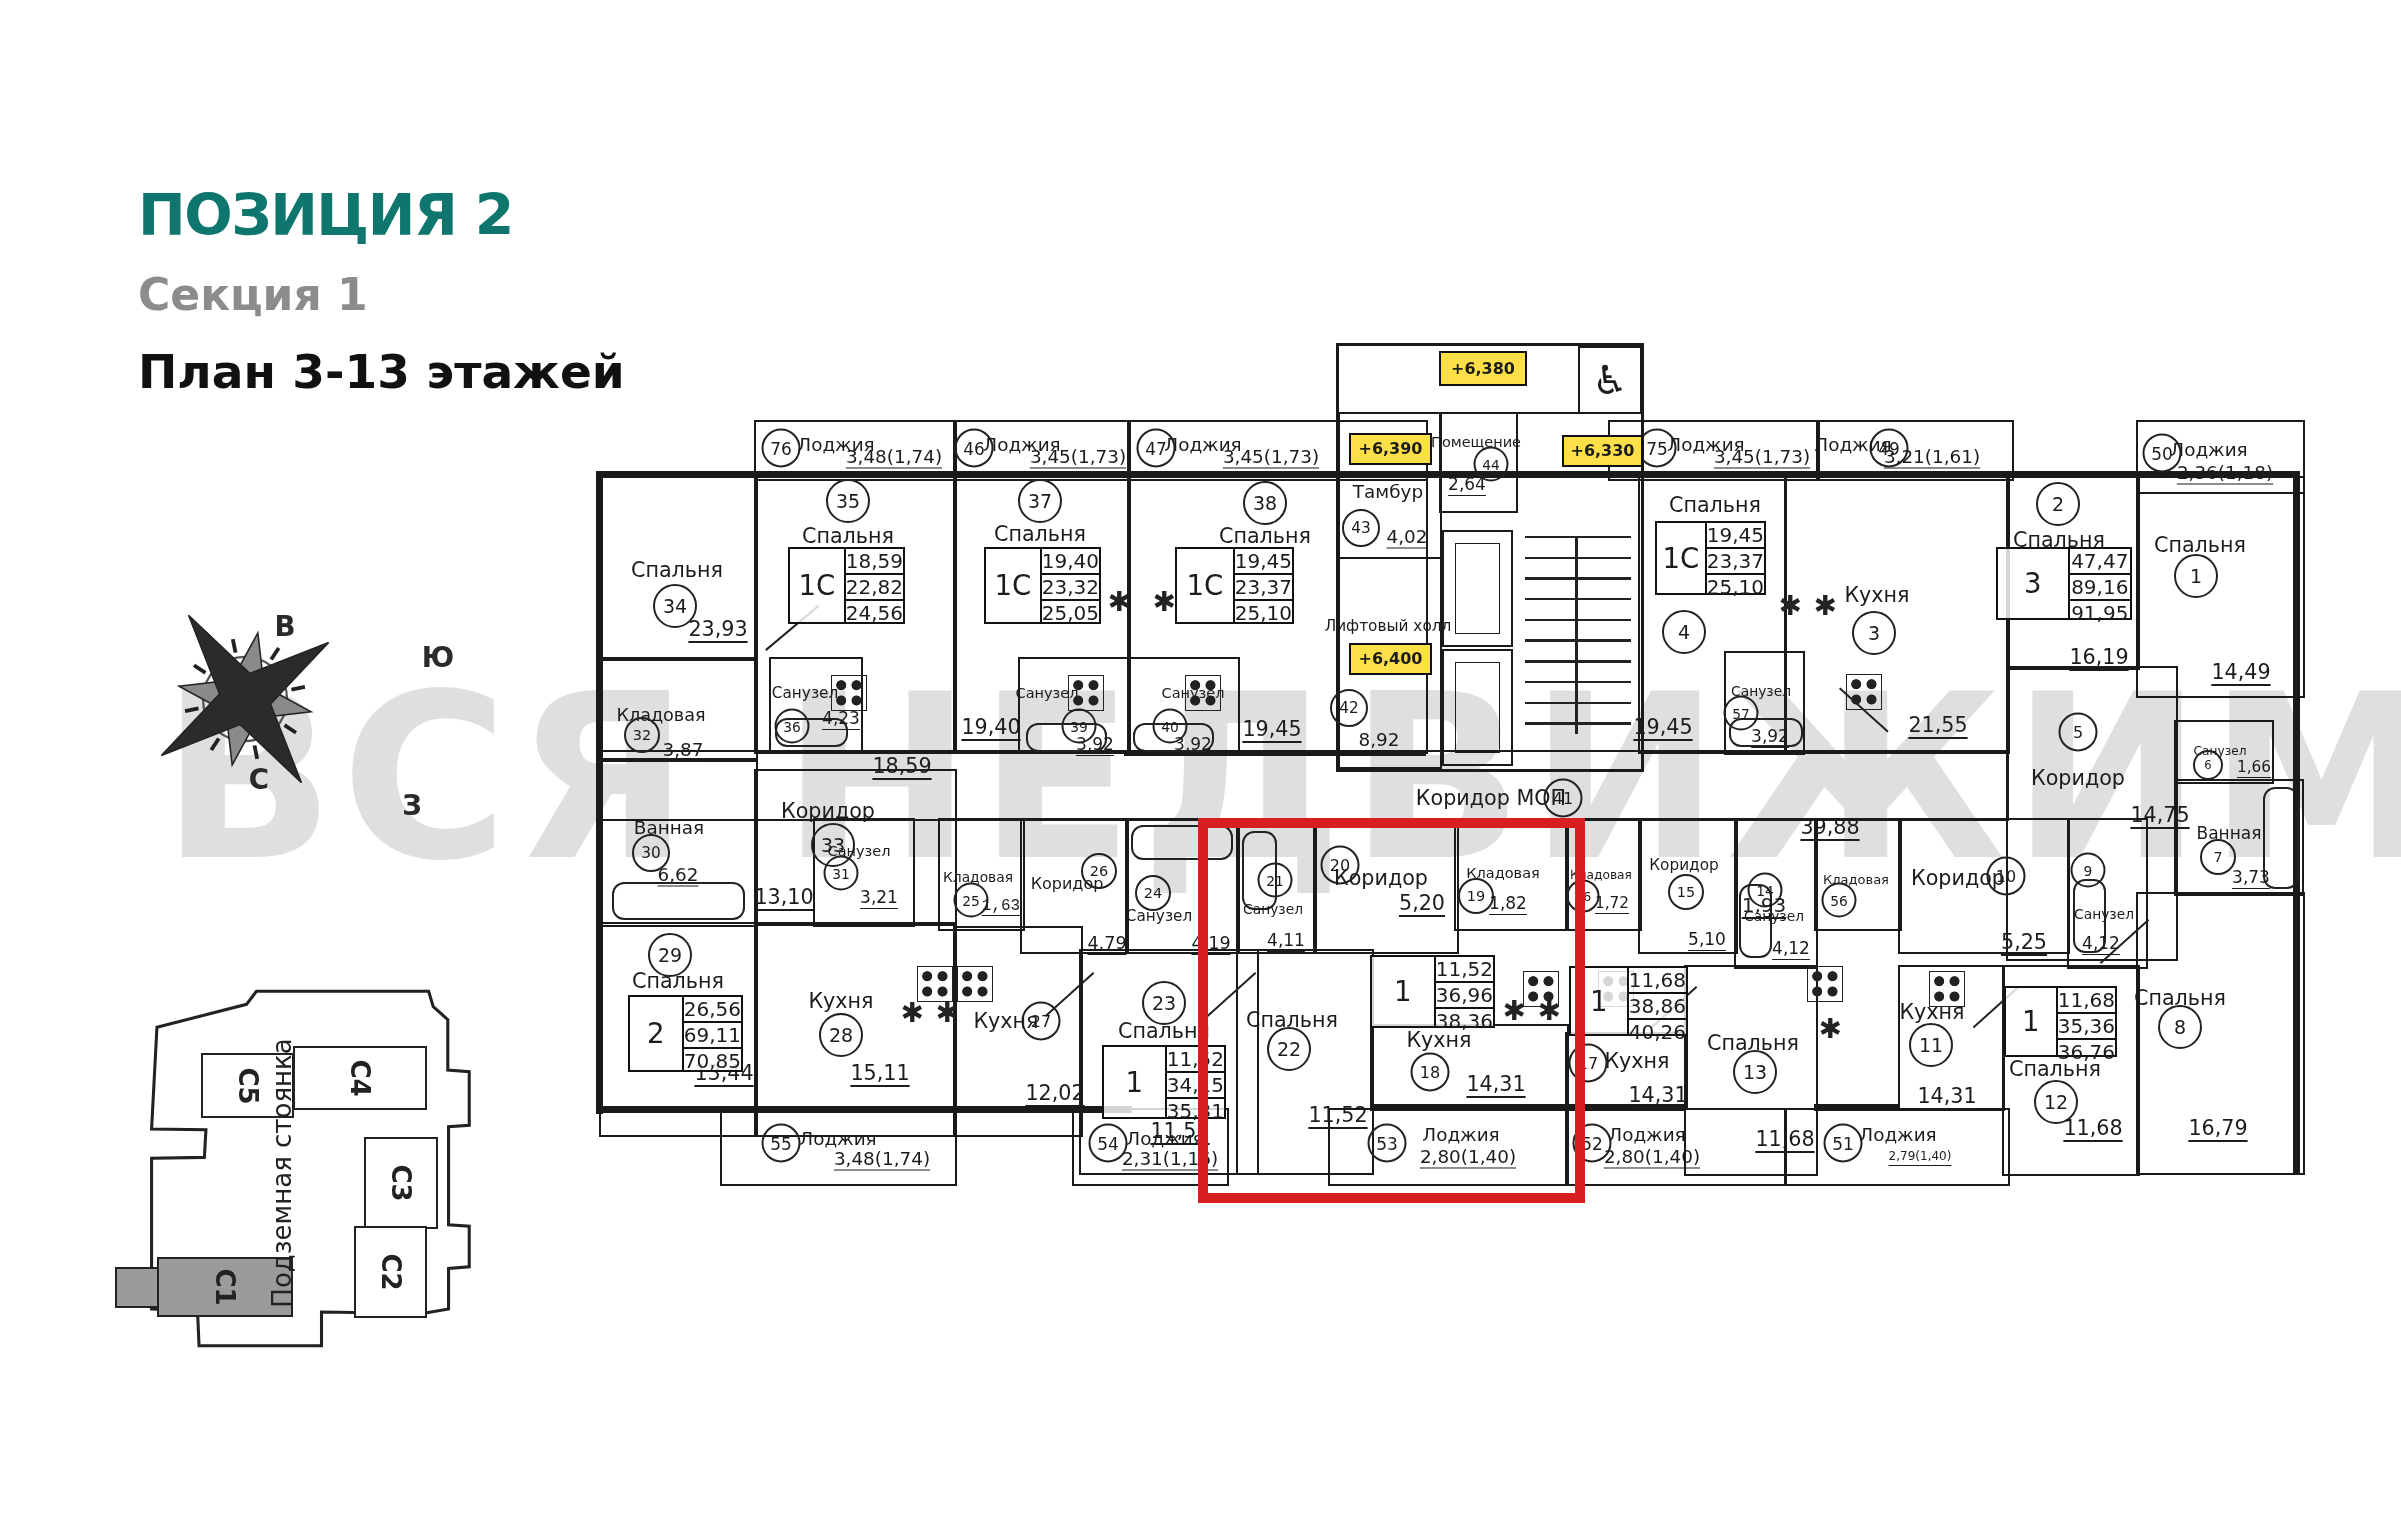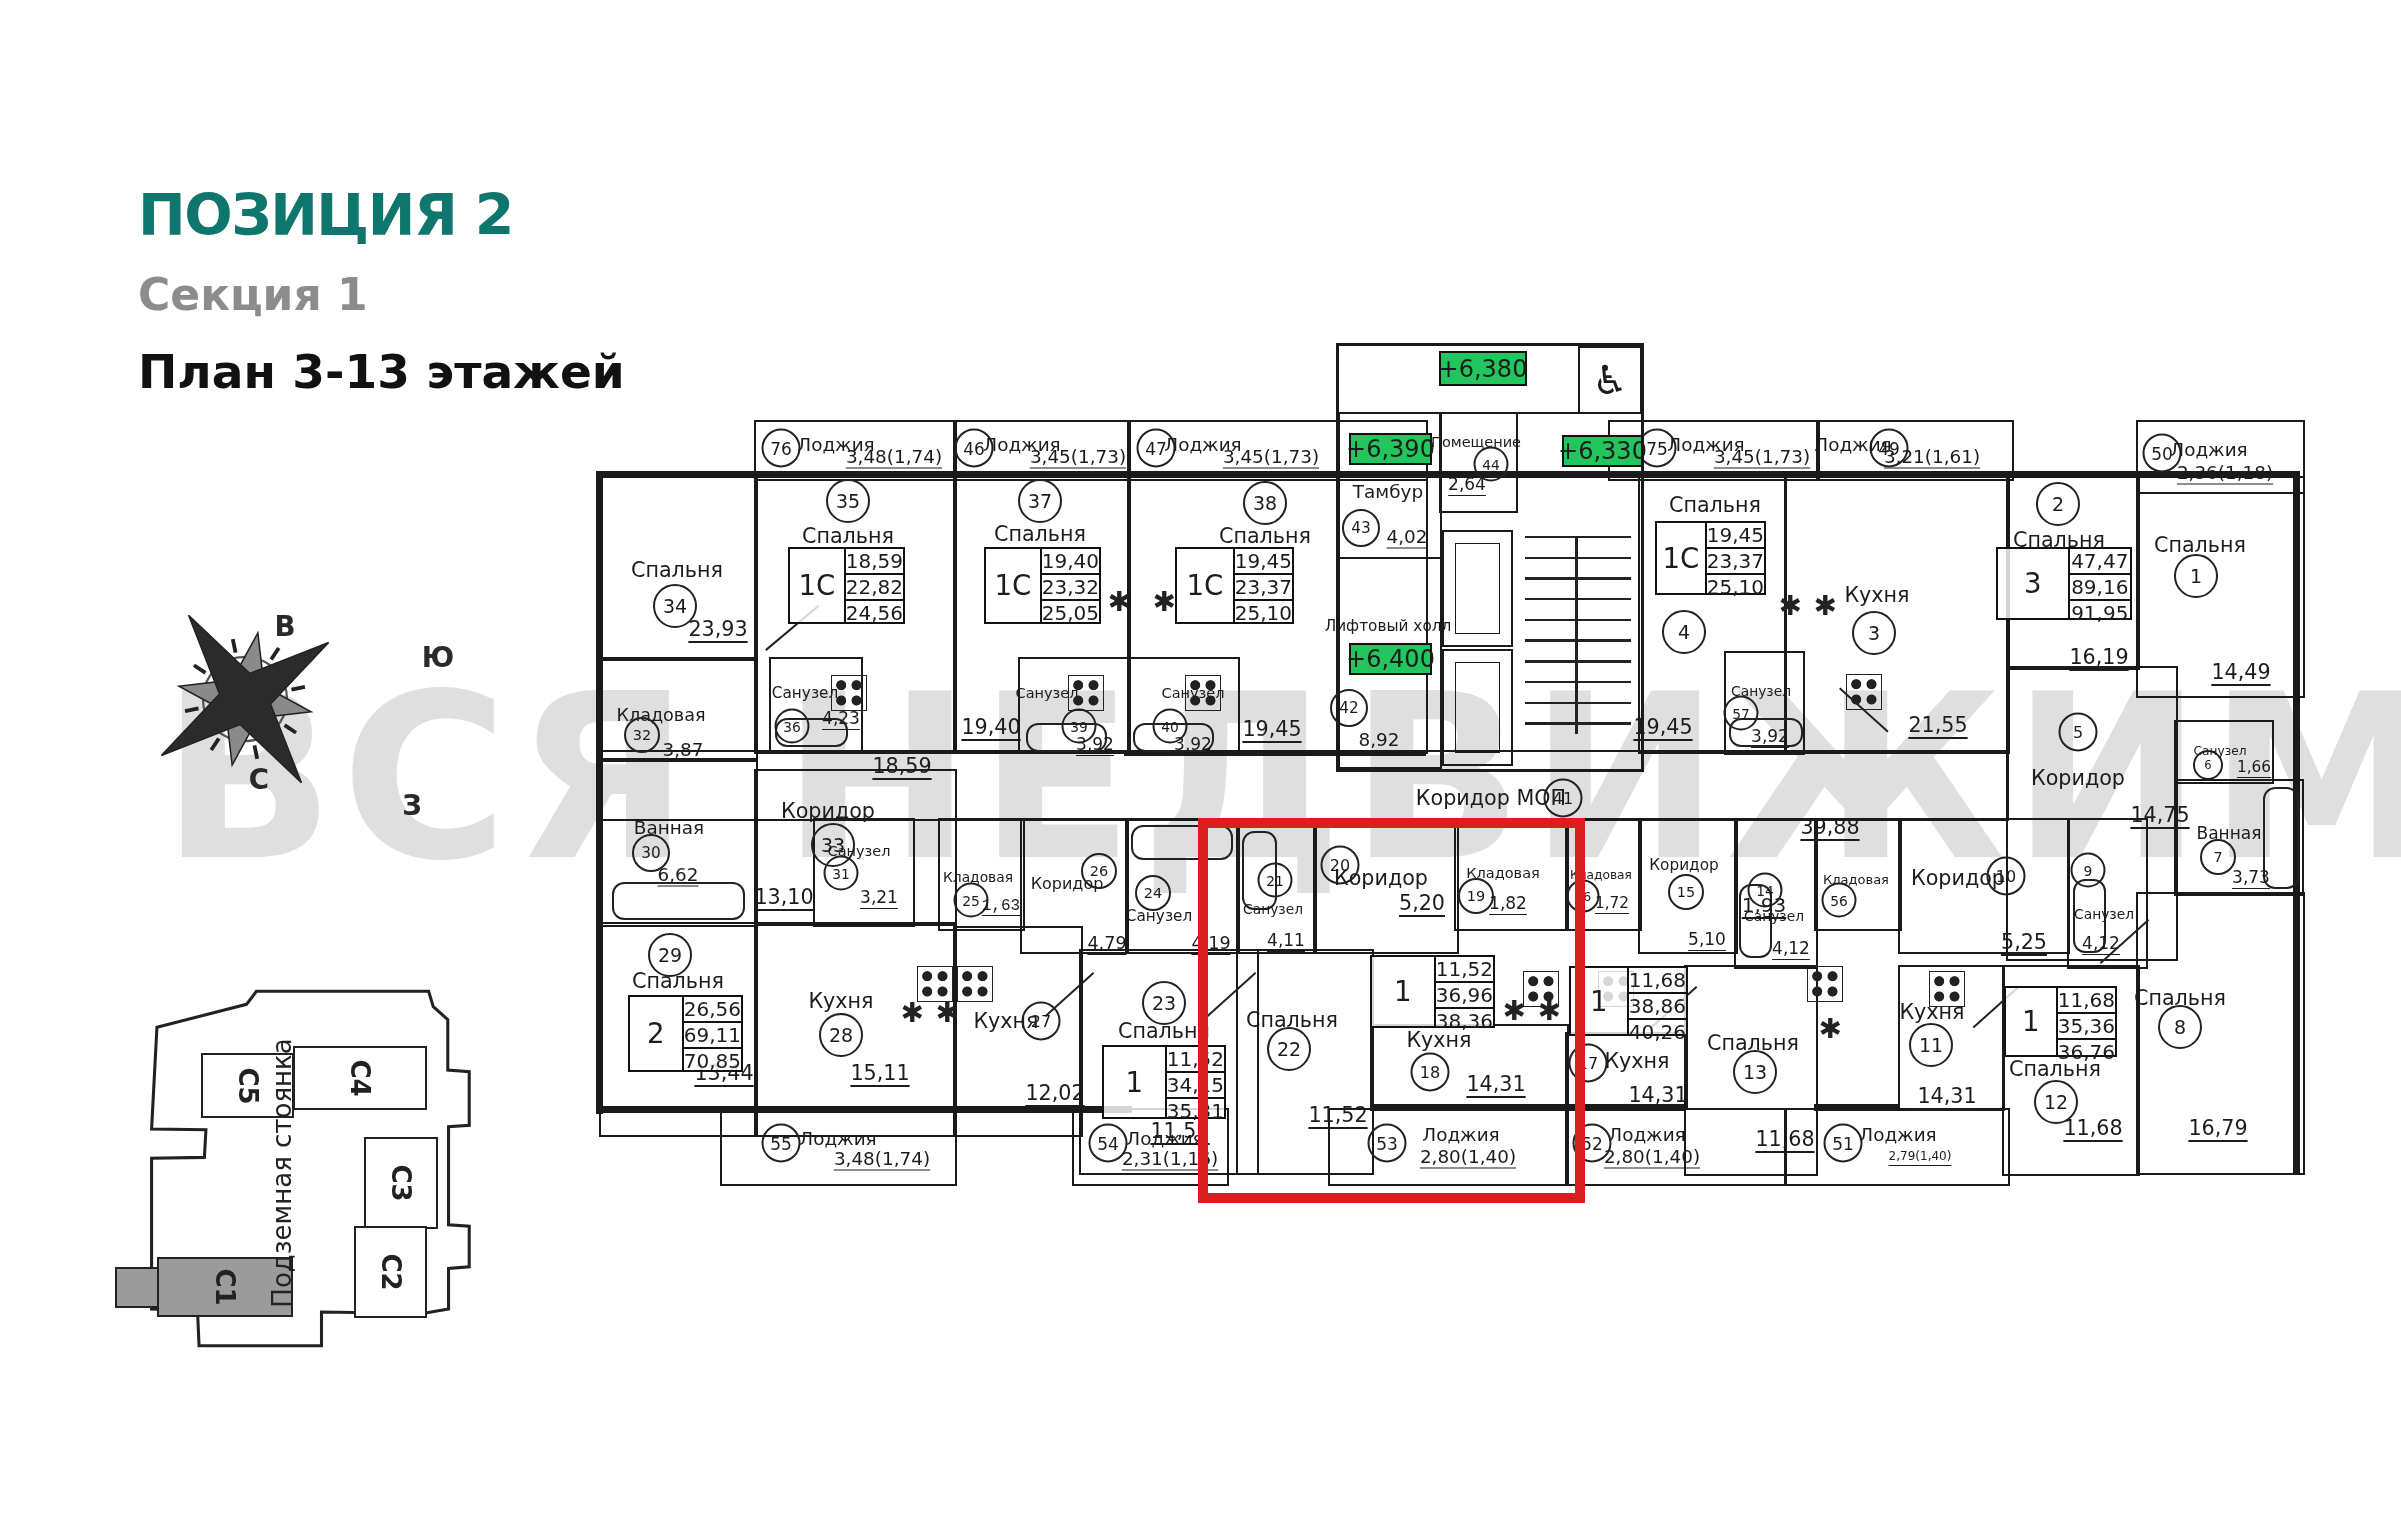--- a/index.html
+++ b/index.html
@@ -19,22 +19,22 @@
   .lbl{position:absolute;transform:translate(-50%,-50%);white-space:nowrap;z-index:6;font-size:20.7px;}
   .circ{position:absolute;transform:translate(-50%,-50%);display:flex;align-items:center;justify-content:center;
     border:2.3px solid #222;border-radius:50%;z-index:6;background:rgba(255,255,255,0.0);}
   .area{position:absolute;transform:translate(-50%,-50%);white-space:nowrap;z-index:6;
     text-decoration:underline;text-underline-offset:4.6px;font-size:20.7px;}
   .apt-table{position:absolute;display:flex;border:2.3px solid #111;background:rgba(255,255,255,0.82);z-index:7;}
   .apt-table .tt{flex:1.15;display:flex;align-items:center;justify-content:center;font-size:27.6px;}
   .apt-table .trows{flex:1;display:flex;flex-direction:column;border-left:2.3px solid #111;}
   .apt-table .trow{flex:1;display:flex;align-items:center;justify-content:center;font-size:20px;}
   .apt-table .trow + .trow{border-top:2.3px solid #111;}
-  .lvl{position:absolute;border:2.3px solid #111;background:#22c55e;display:flex;align-items:center;justify-content:center;
-    font-size:24px;z-index:6;}
+  .lvl{position:absolute;border:2.3px solid #111;background:#fde047;display:flex;align-items:center;justify-content:center;
+    font-size:16px;z-index:6;font-weight:bold;}
   .vent{position:absolute;transform:translate(-50%,-50%);font-size:27.6px;z-index:5;color:#222;}
   .stove{position:absolute;width:34px;height:34px;border:1.5px solid #222;z-index:4;background:
     radial-gradient(circle at 9.2px 9.2px,#222 0 4.6px,transparent 5.4px),
     radial-gradient(circle at 24.5px 9.2px,#222 0 4.6px,transparent 5.4px),
     radial-gradient(circle at 9.2px 24.5px,#222 0 4.6px,transparent 5.4px),
     radial-gradient(circle at 24.5px 24.5px,#222 0 4.6px,transparent 5.4px);}
   .tub{position:absolute;border:2.3px solid #222;border-radius:12.2px;z-index:4;}
   .door{position:absolute;width:2.3px;background:#222;z-index:4;transform-origin:top left;}
   #redbox{position:absolute;left:1198px;top:818px;width:367px;height:365px;border:10px solid #d81f1f;z-index:60;}
   

